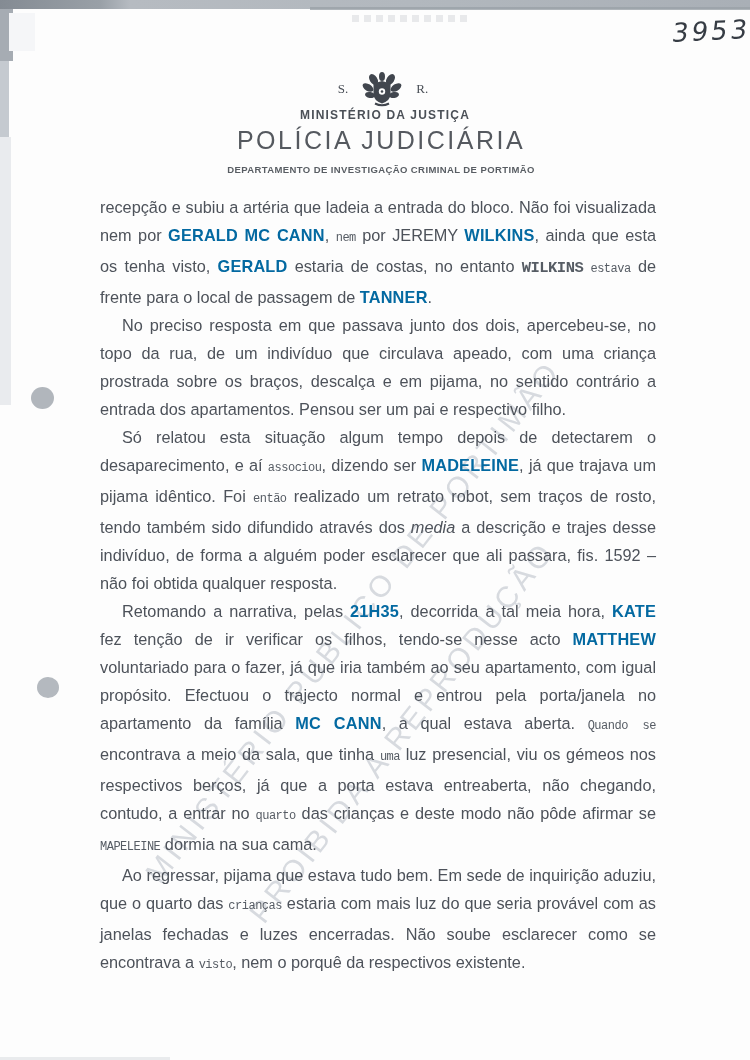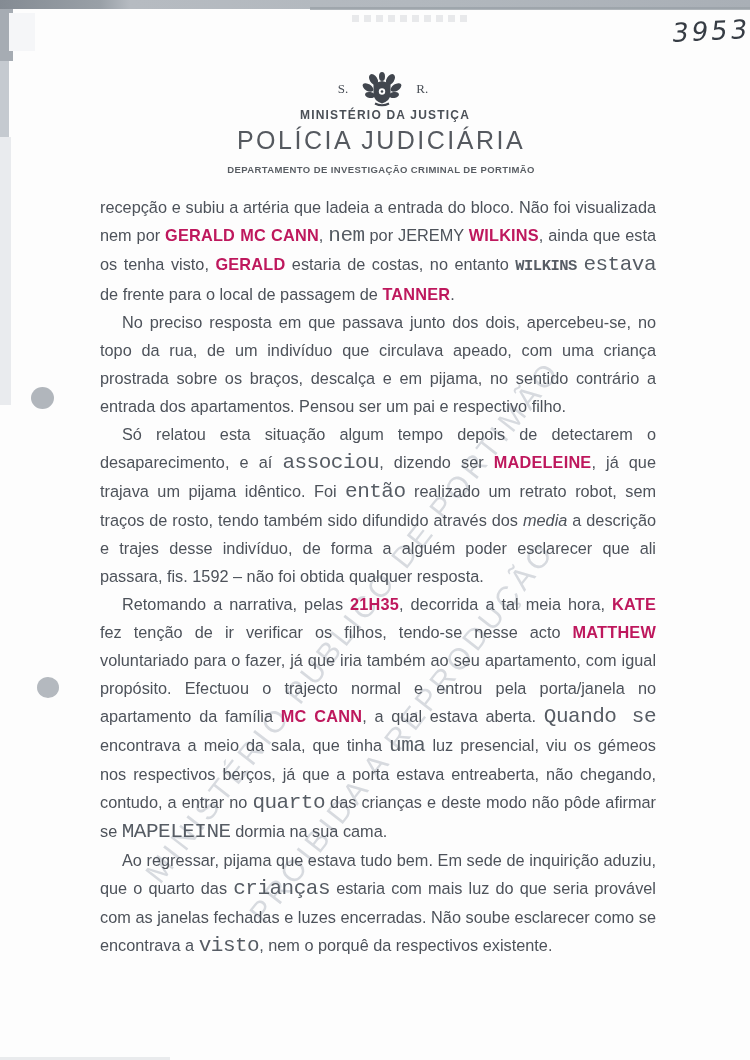--- a/index.html
+++ b/index.html
@@ -46,23 +46,23 @@
   .wm-line{position:absolute;transform-origin:0 50%;transform:rotate(-52deg);
     white-space:nowrap;font-size:30px;letter-spacing:4px;color:#ced2d8;opacity:.8;}
   .wm-1{left:152px;top:862px;}
   .wm-2{left:256px;top:902px;}
 
   
   .doc-body{position:absolute;left:100px;top:193px;width:556px;z-index:2;
     font-size:16.3px;line-height:28px;color:#4d525a;text-align:justify;}
   .doc-body p{margin:0;}
   .doc-body p.indent{text-indent:22px;}
-  .seg-b{font-weight:bold;color:#be185d;letter-spacing:.2px;}
+  .seg-b{font-weight:bold;color:#0369a1;letter-spacing:.2px;}
   .seg-i{font-style:italic;}
-  .seg-m{font-family:"Liberation Mono",monospace;font-size:21px;letter-spacing:-.5px;color:#565c64;}
+  .seg-m{font-family:"Liberation Mono",monospace;font-size:12px;letter-spacing:-.5px;color:#565c64;}
   .seg-b.seg-m{font-size:15.5px;}
 
   .scan-bottom{position:absolute;bottom:0;left:0;width:170px;height:3px;background:#dcdfe2;opacity:.6;}
 </style>
 </head>
 <body>
 
 <div class="page">
 
   <div class="scan-top"></div>

